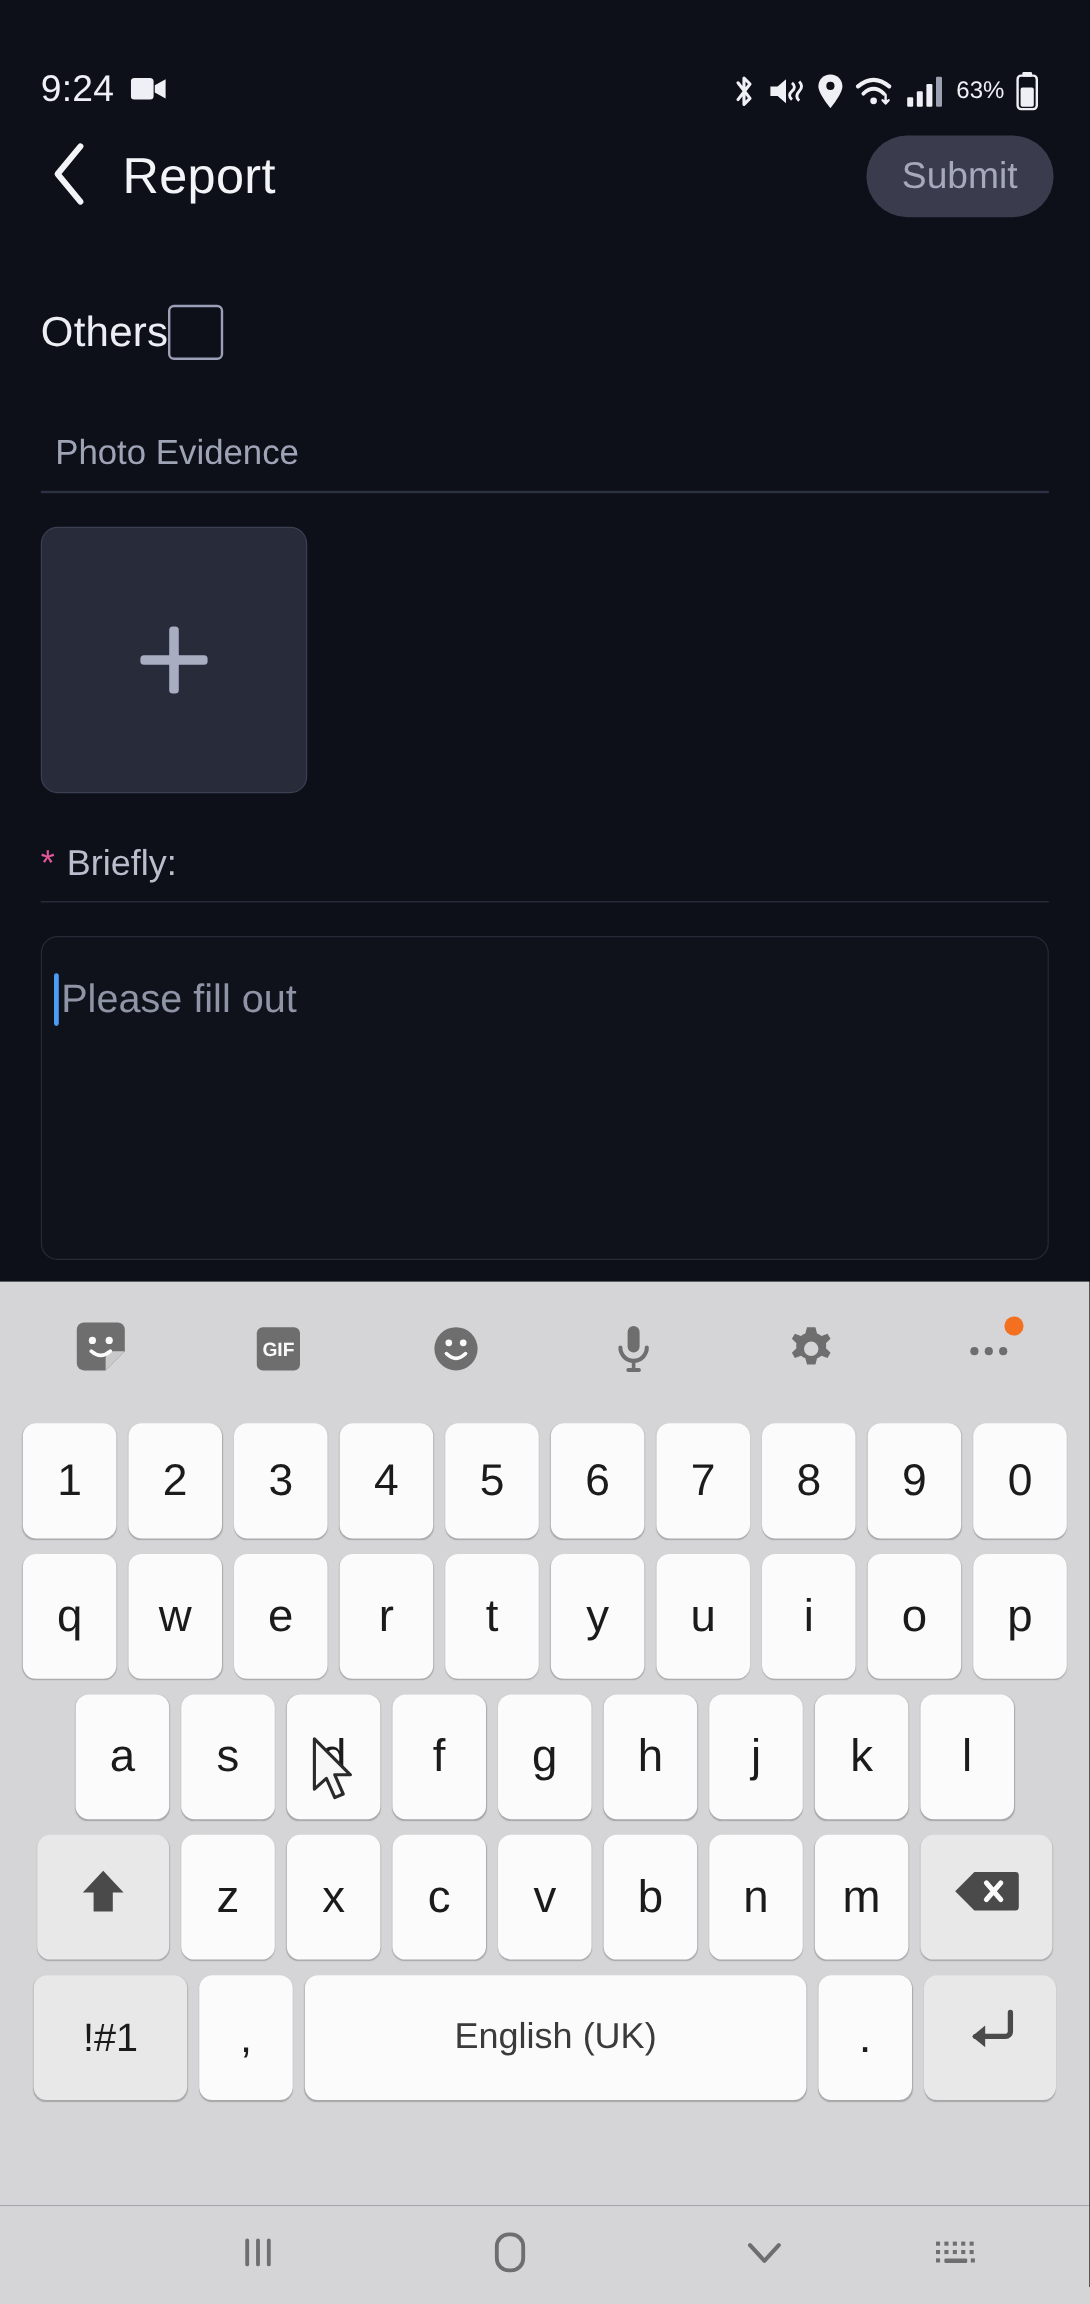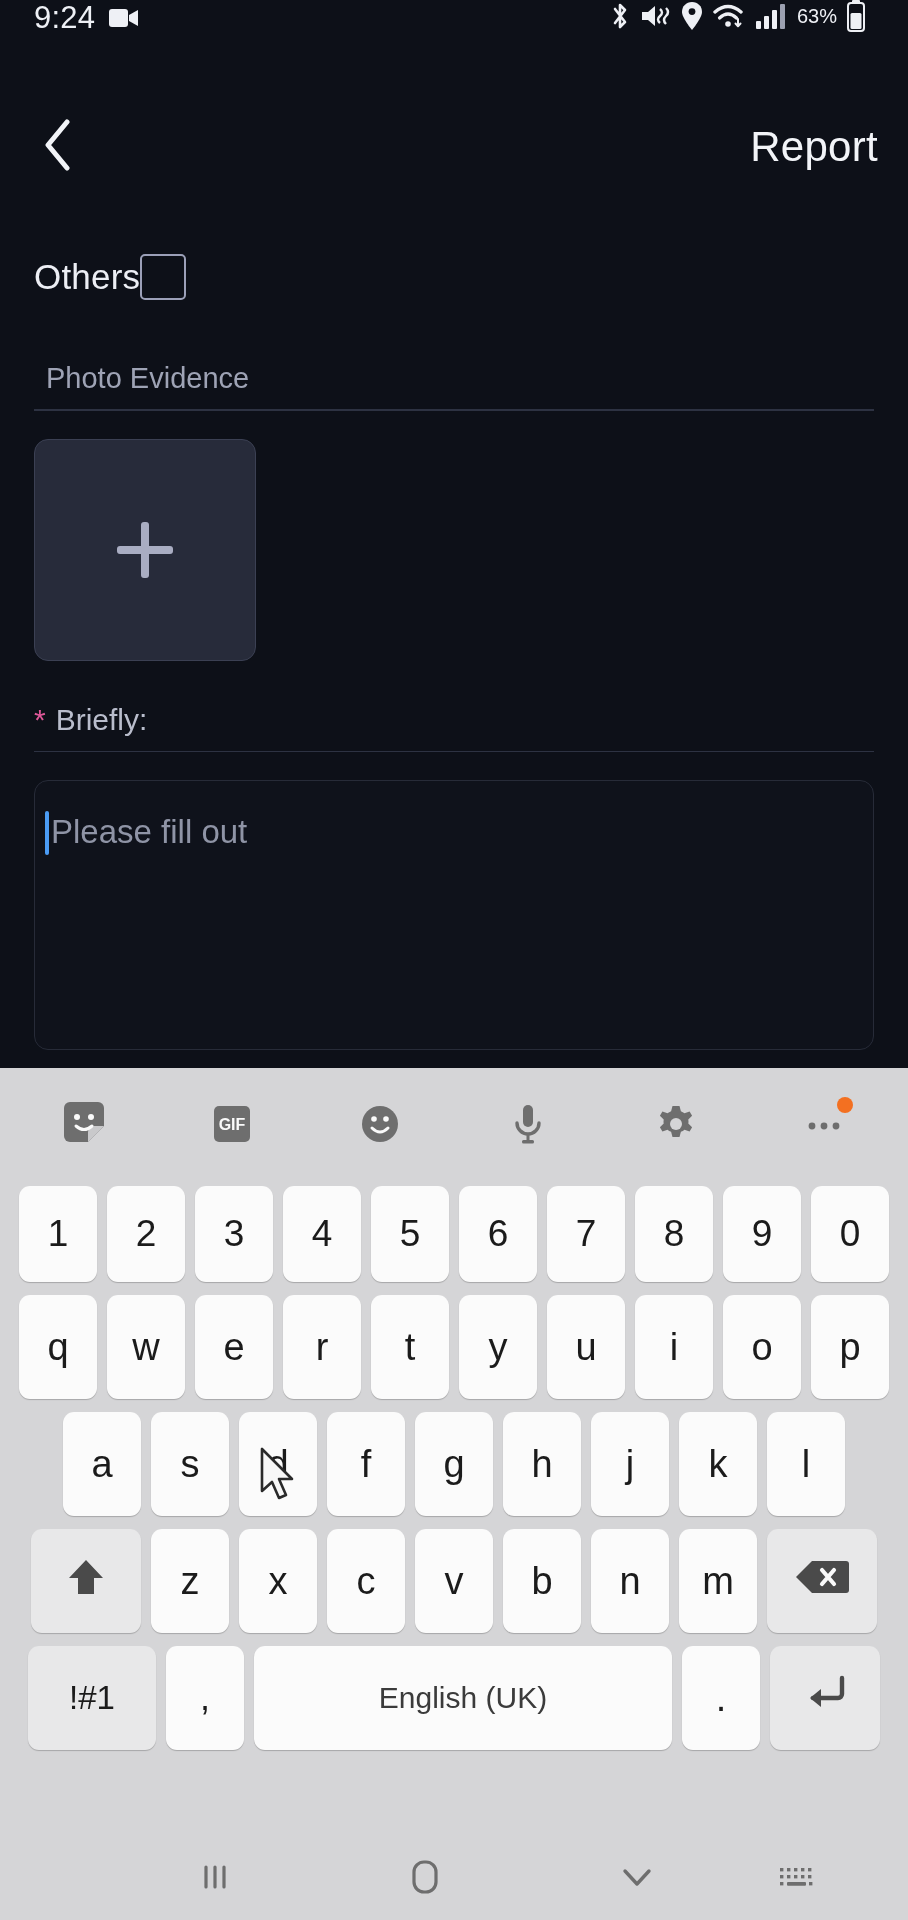--- a/index.html
+++ b/index.html
@@ -7,21 +7,21 @@
     width: 908px; height: 1920px;
     background: #0d1018;
     font-family: "Liberation Sans", sans-serif;
     overflow: hidden;
   }
   #screen { position: relative; width: 908px; height: 1920px; background: #0d1018; }
 
   
   .statusbar {
     position: absolute; top: 0; left: 0; width: 908px; height: 92px;
-    display: flex; align-items: flex-start; justify-content: space-between;
+    display: flex; align-items: flex-end; justify-content: space-between;
     padding: 0 34px 0 34px;
   }
   .status-left { display: flex; align-items: center; gap: 14px; }
   .status-time { color: #eef0f5; font-size: 31px; font-weight: 500; letter-spacing: .2px; }
   .status-right { display: flex; align-items: center; gap: 9px; margin-right: 8px; }
   .status-pct { color: #eef0f5; font-size: 20px; font-weight: 500; margin-left: 3px; }
   .sicon { display: inline-flex; align-items: center; }
 
   
   .appbar {
@@ -196,20 +196,21 @@
 
   <div class="appbar">
     <div class="back-btn">
       <span>
         <svg width="30" height="52" viewBox="0 0 30 52">
             <path d="M24 3 L5 26 L24 49" stroke="#f2f4f8" stroke-width="5" fill="none" stroke-linecap="round" stroke-linejoin="round"></path>
           </svg>
       </span>
     </div>
     <div class="title">Report</div>
+    <button class="submit-btn">Submit</button>
   </div>
 
   <div class="form">
 
     <div class="row-others">
       <span class="others-label">Others</span>
       <span class="checkbox"></span>
     </div>
 
     <div class="field-label">Photo Evidence</div>

